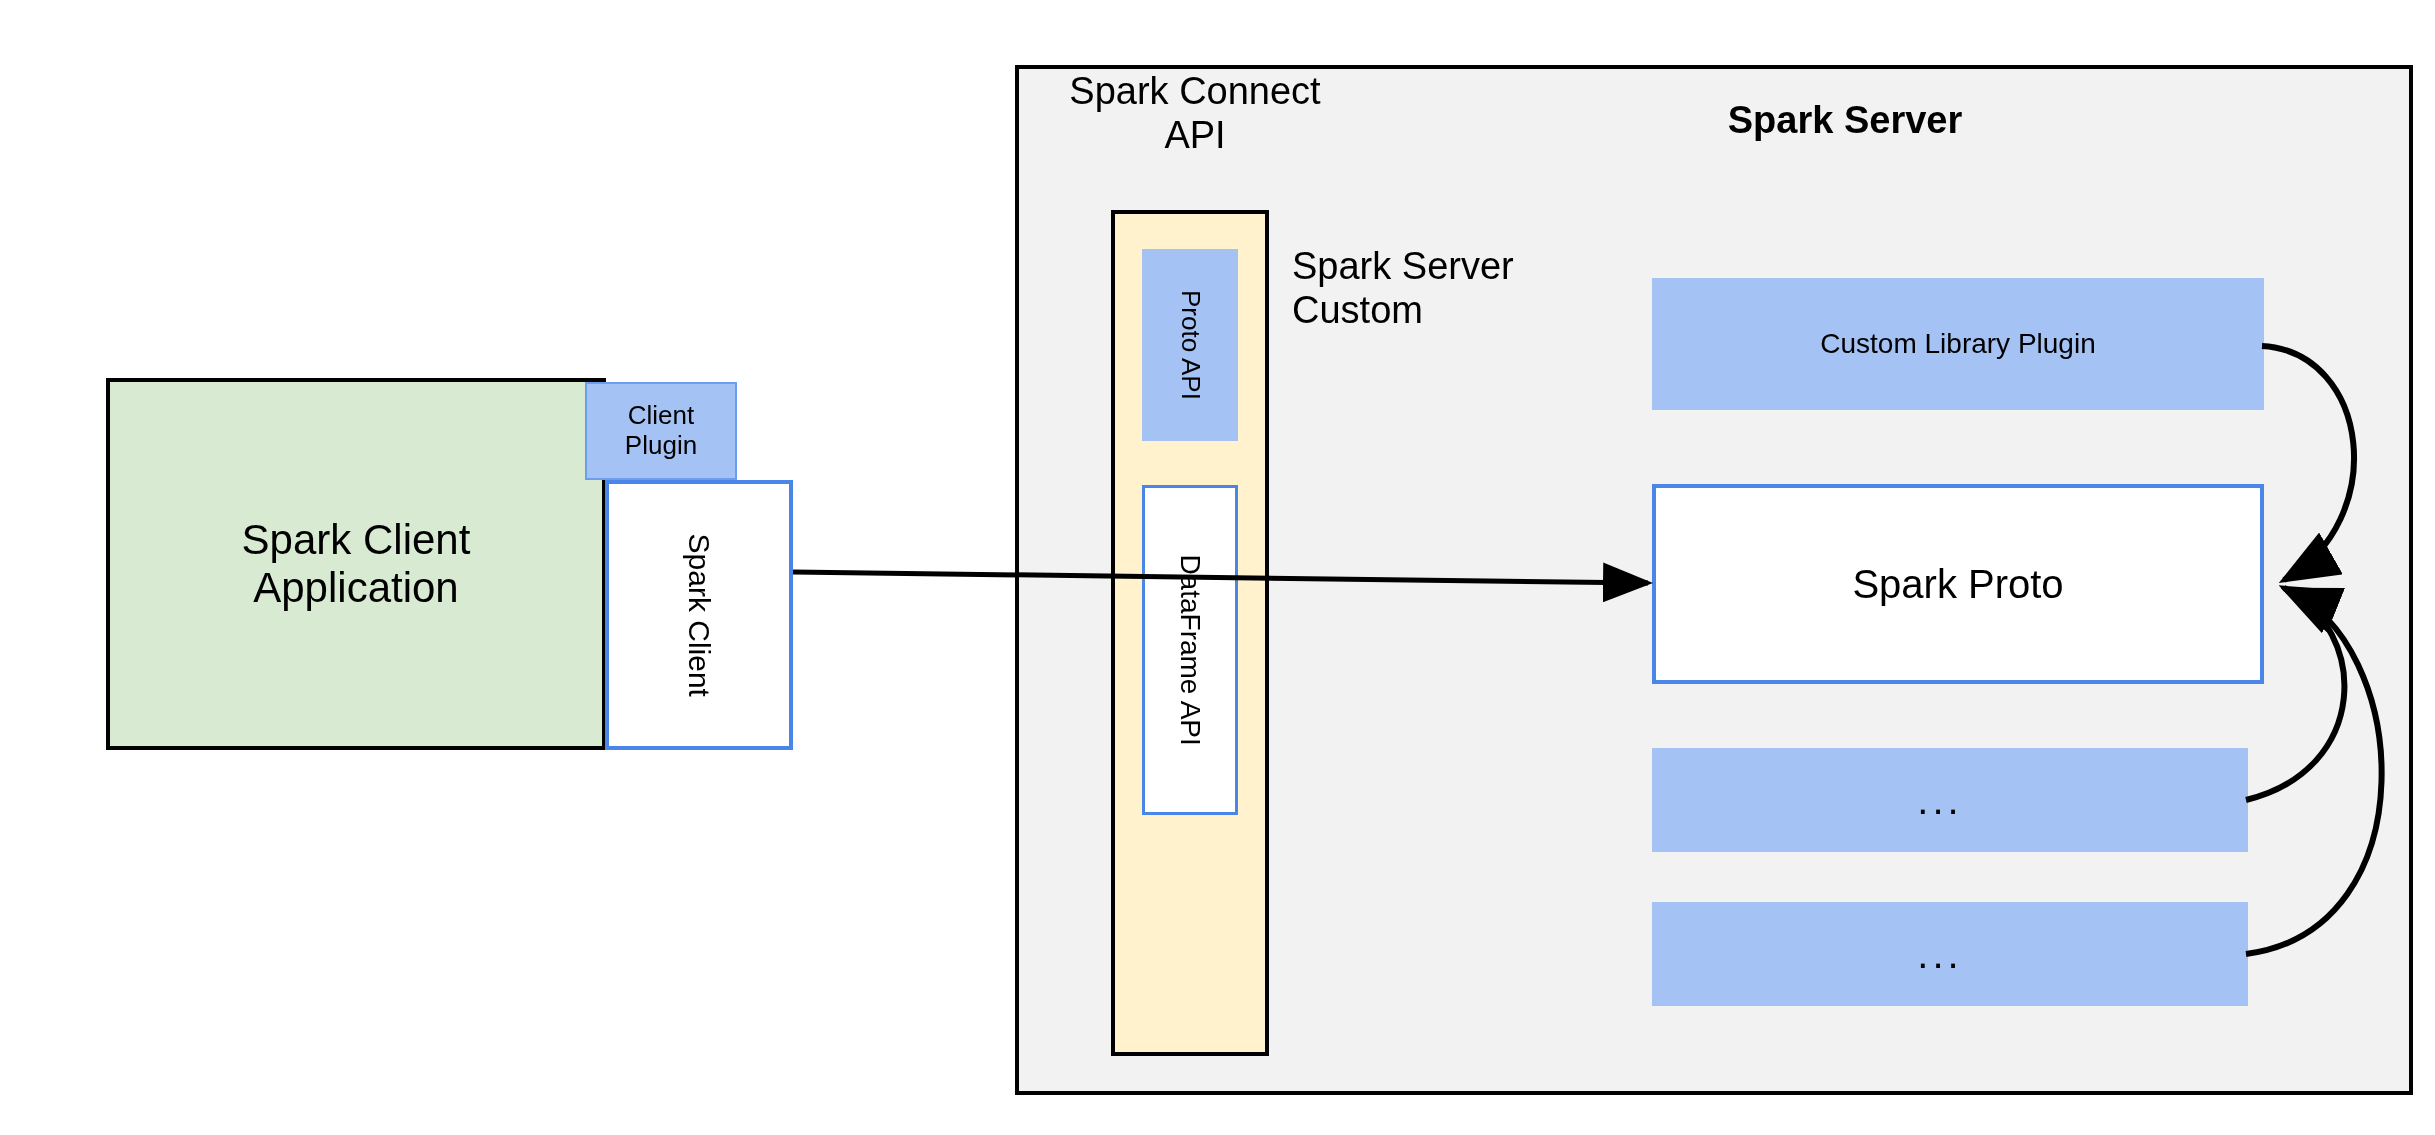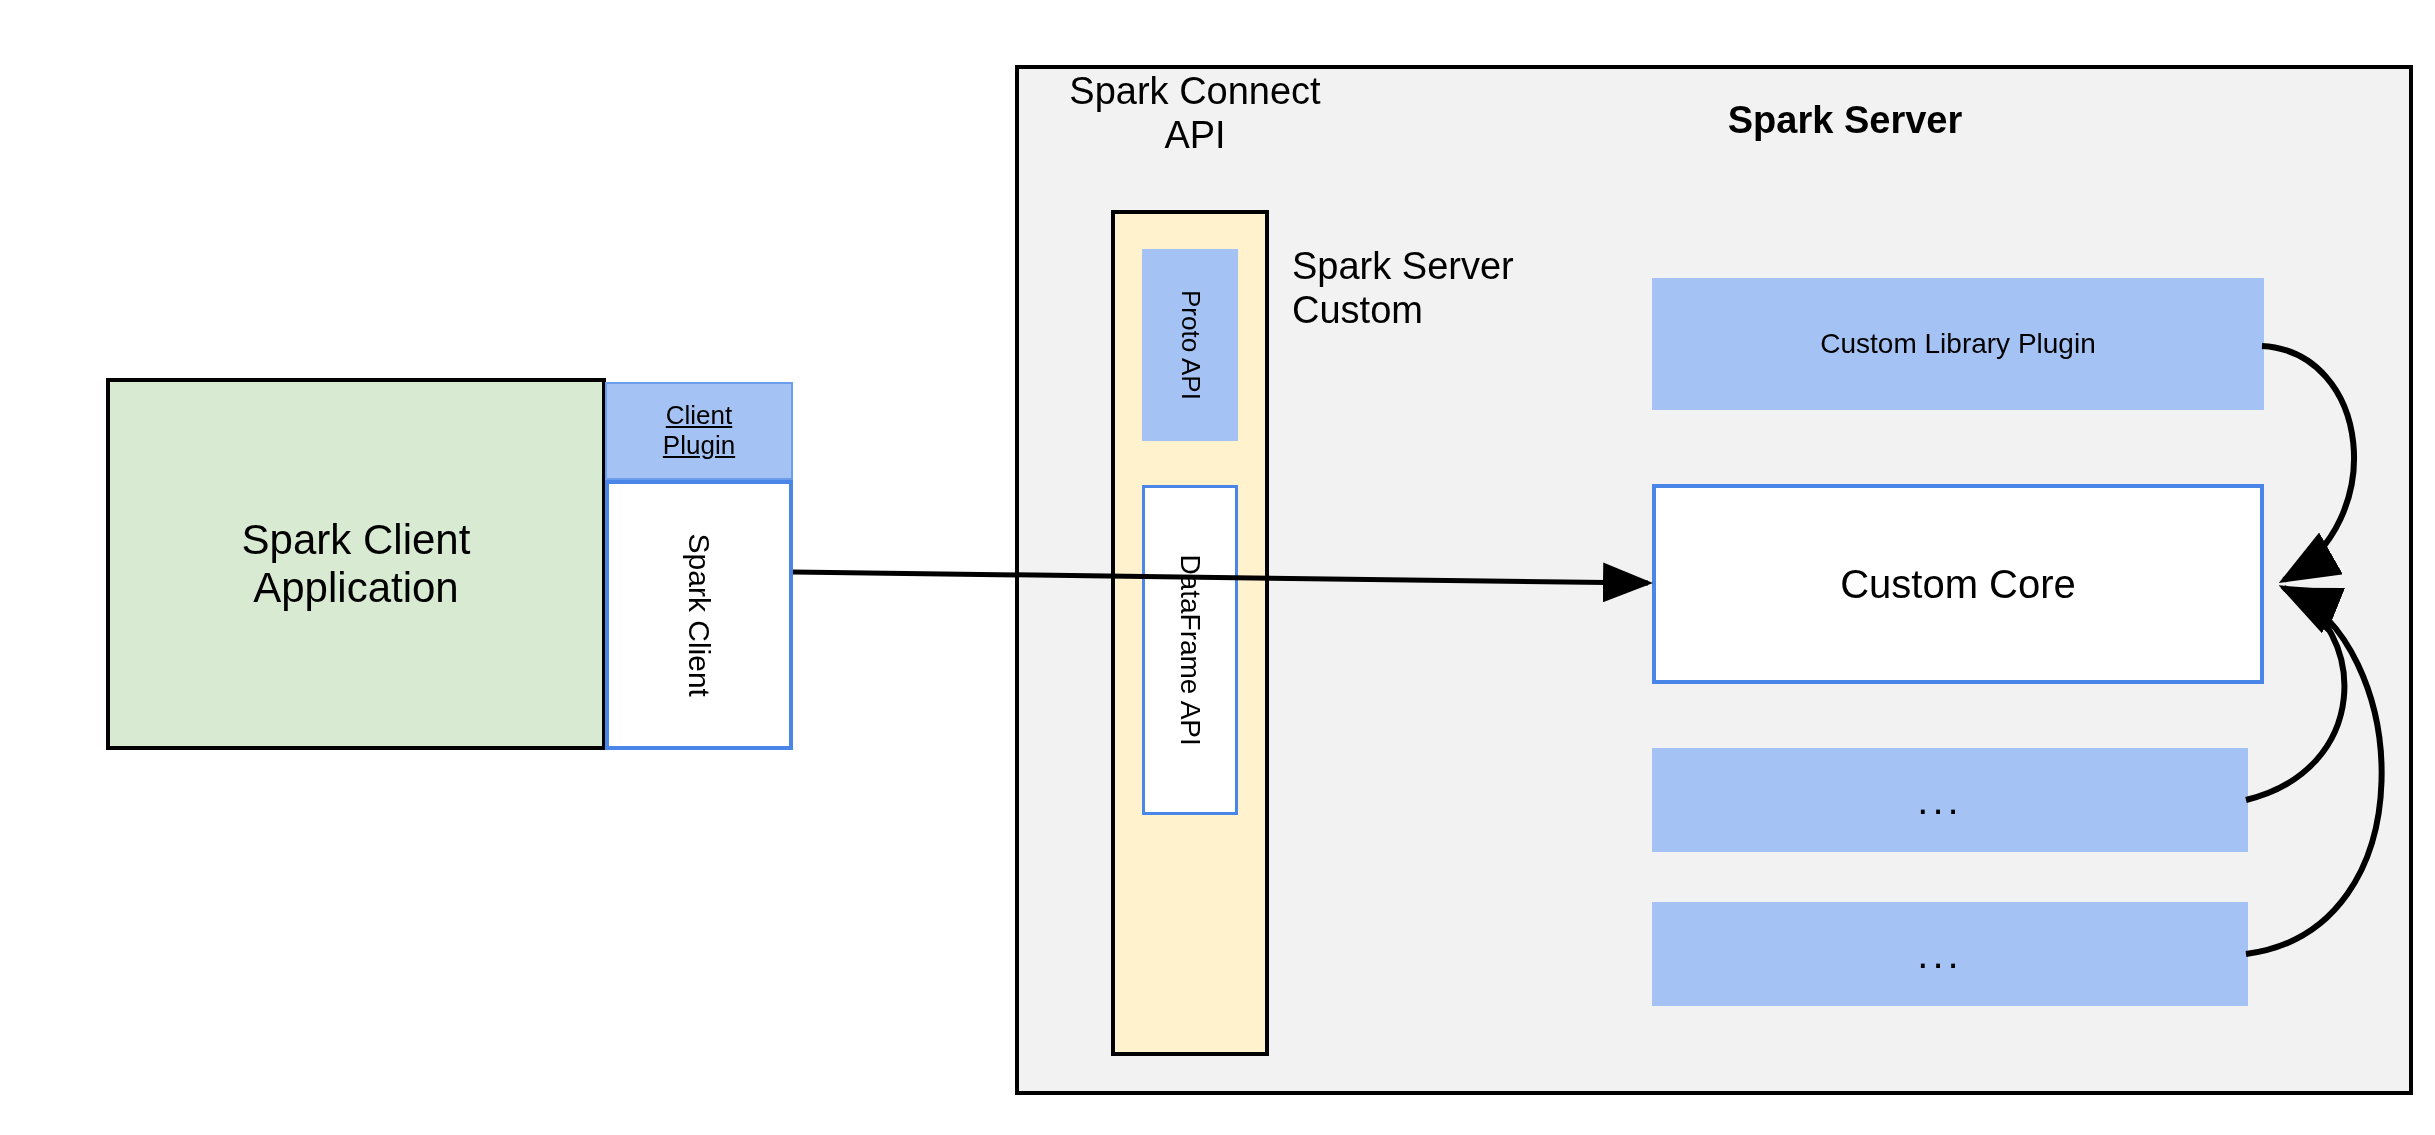--- a/index.html
+++ b/index.html
@@ -5,22 +5,22 @@
   html,body{margin:0;padding:0;background:#ffffff;}
   body{width:2435px;height:1135px;position:relative;overflow:hidden;
        font-family:"Liberation Sans","DejaVu Sans",sans-serif;color:#000;}
   .canvas{position:absolute;inset:0;margin-left:40px;}
   .box{position:absolute;box-sizing:border-box;display:flex;
        align-items:center;justify-content:center;text-align:center;
        line-height:1.15;}
   
   #client-app{left:66px;top:378px;width:500px;height:372px;
       background:#D9EAD3;border:4px solid #000;font-size:42px;}
-  #client-package{left:565px;top:382px;width:188px;height:98px;
-      background:#A4C2F4;border:2px solid #6D9EEB;font-size:26px;text-decoration:underline;}
+  #client-package{left:545px;top:382px;width:152px;height:98px;
+      background:#A4C2F4;border:2px solid #6D9EEB;font-size:26px;}
   #spark-client{left:565px;top:480px;width:188px;height:270px;
       background:#ffffff;border:4px solid #4A86E8;font-size:30px;}
   #spark-client .vtext{transform:rotate(90deg);white-space:nowrap;}
   
   #server-panel{left:975px;top:65px;width:1398px;height:1030px;
       background:#F2F2F2;border:4px solid #000;}
   #spark-connect-api-label{left:1010px;top:70px;width:290px;height:90px;
       font-size:38px;flex-direction:column;justify-content:flex-start;}
   #spark-server-title{left:1630px;top:96px;width:350px;height:50px;
       font-size:38px;font-weight:bold;}
@@ -72,21 +72,21 @@
     <span class="vtext">DataFrame API</span>
   </div>
 
   <div class="box" id="spark-server-library-label">
     <span>Spark Server</span>
     <span>Custom</span>
   </div>
 
   <div class="box" id="custom-library-plugin">Custom Library Plugin</div>
 
-  <div class="box" id="spark-core">Custom Core</div>
+  <div class="box" id="spark-core">Spark Proto</div>
 
   <div class="box" id="dots-1">
     <span class="dots">...</span>
   </div>
 
   <div class="box" id="dots-2">
     <span class="dots">...</span>
   </div>
 
   <div class="box" id="client-app">

